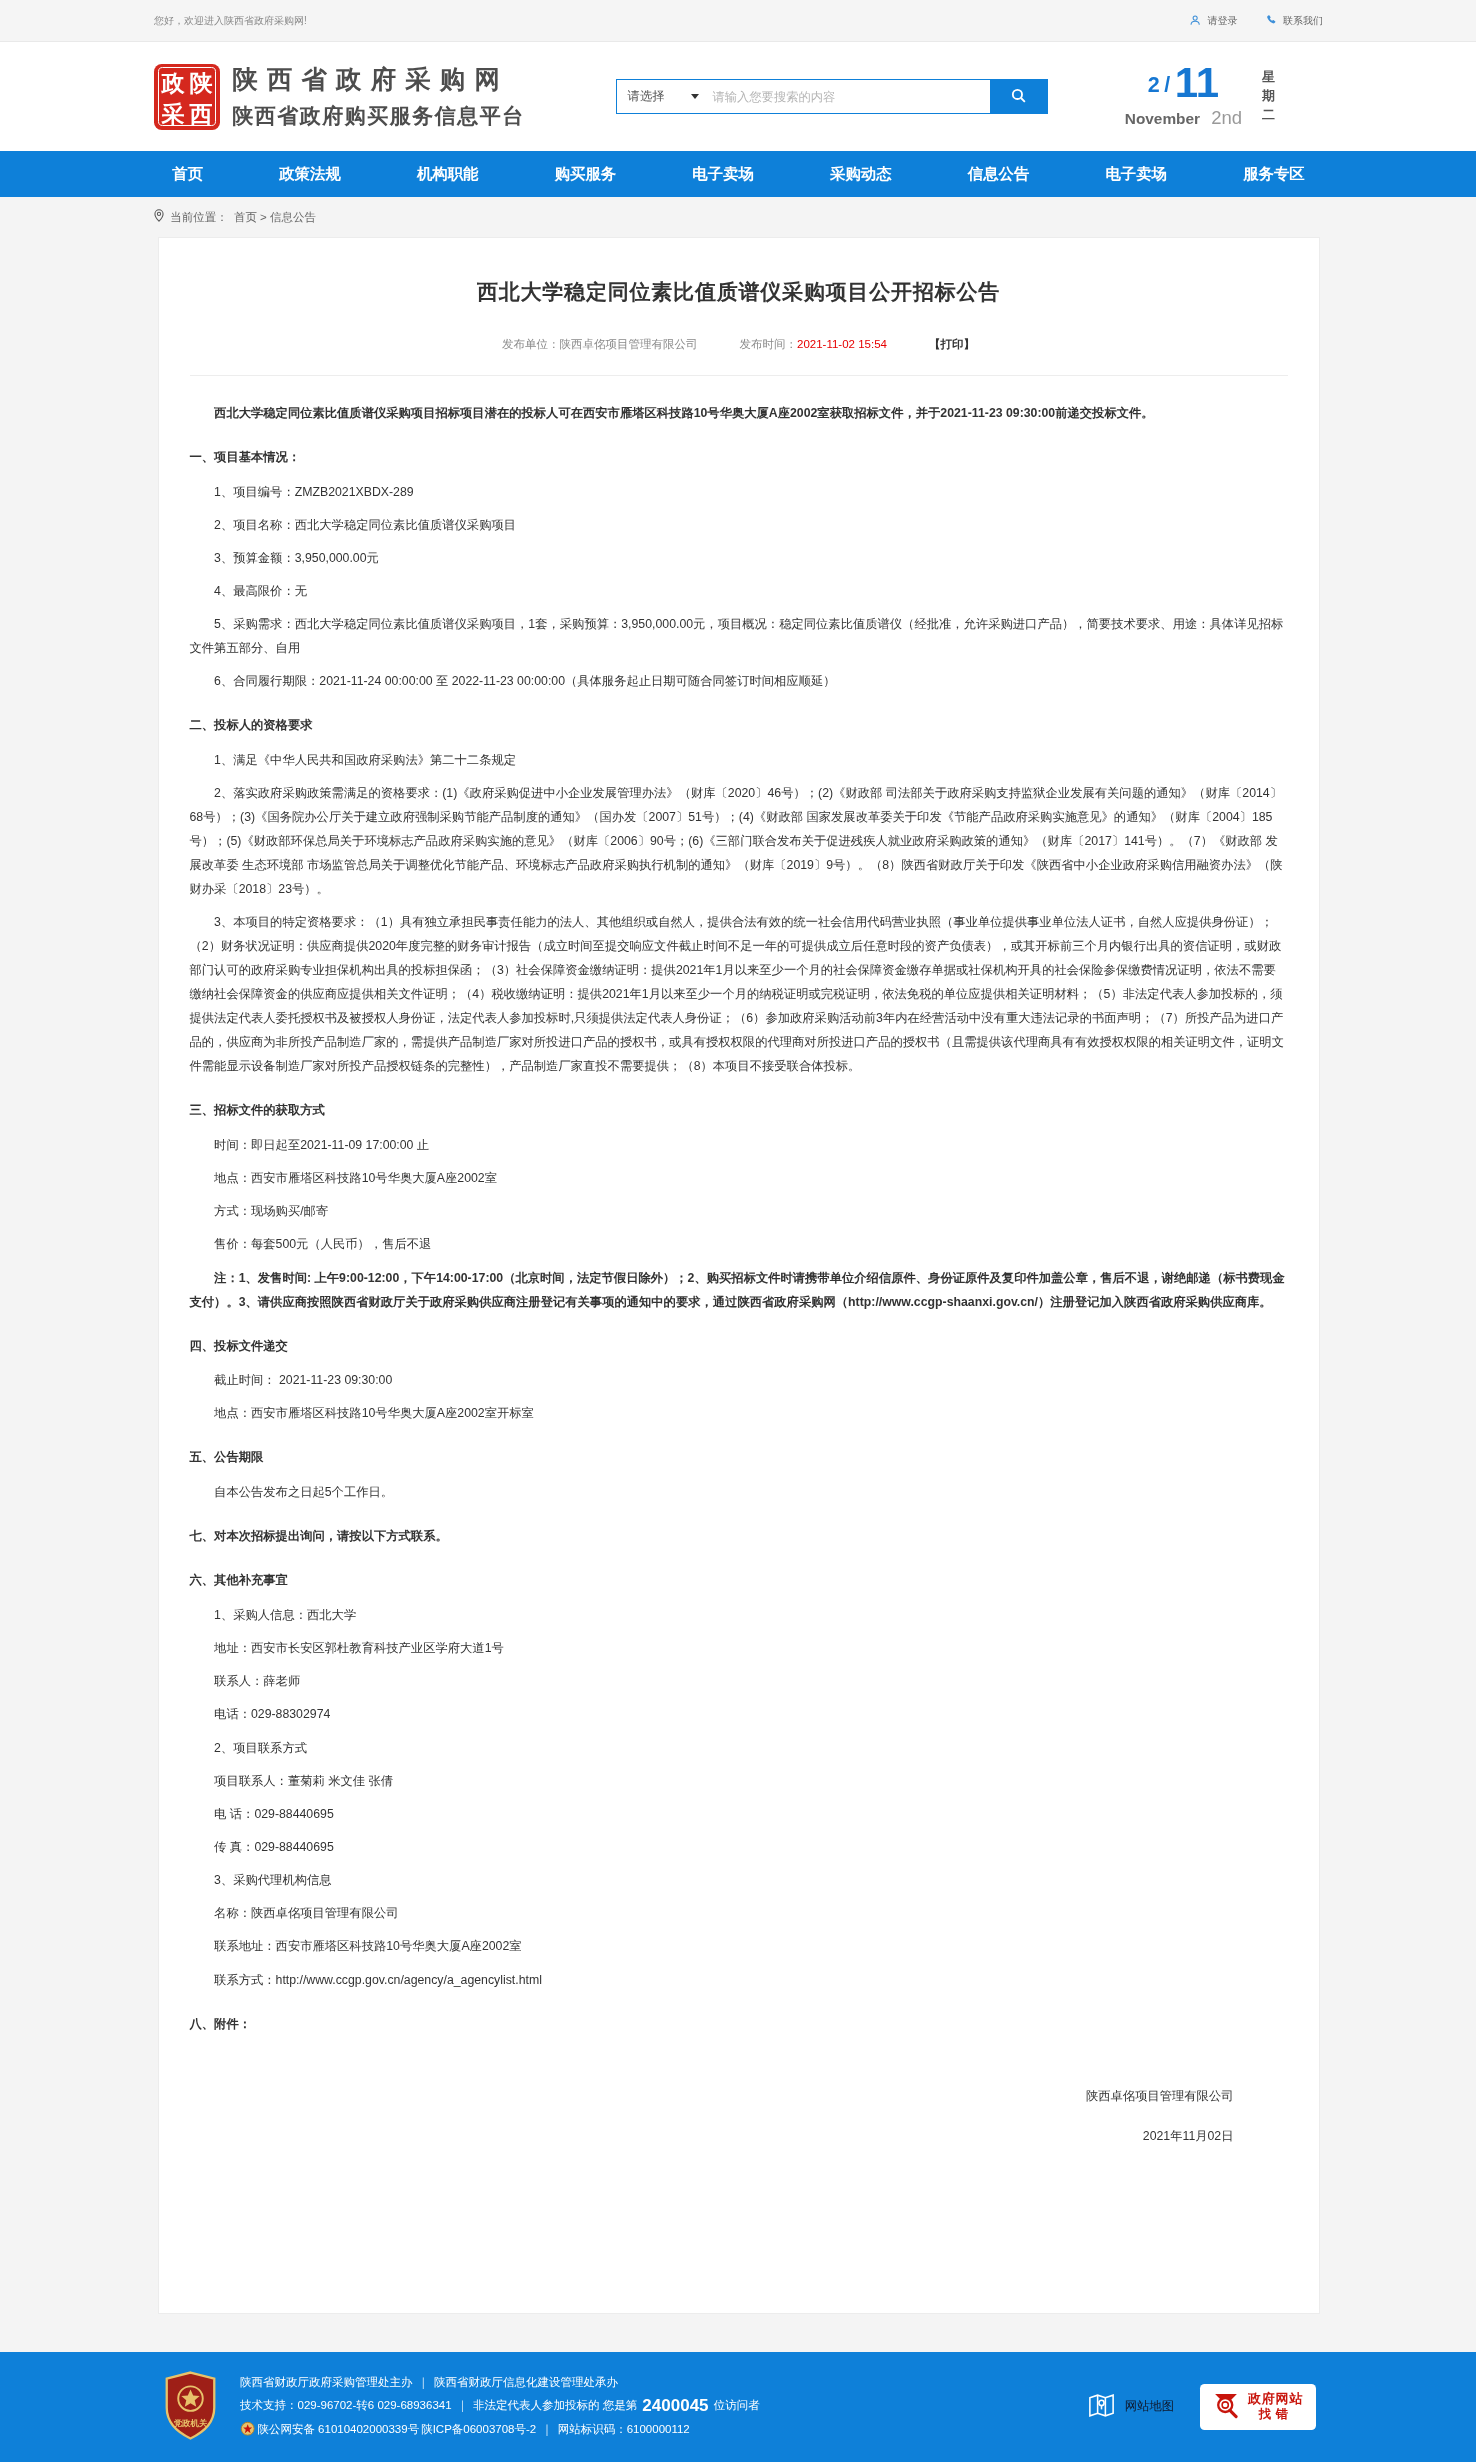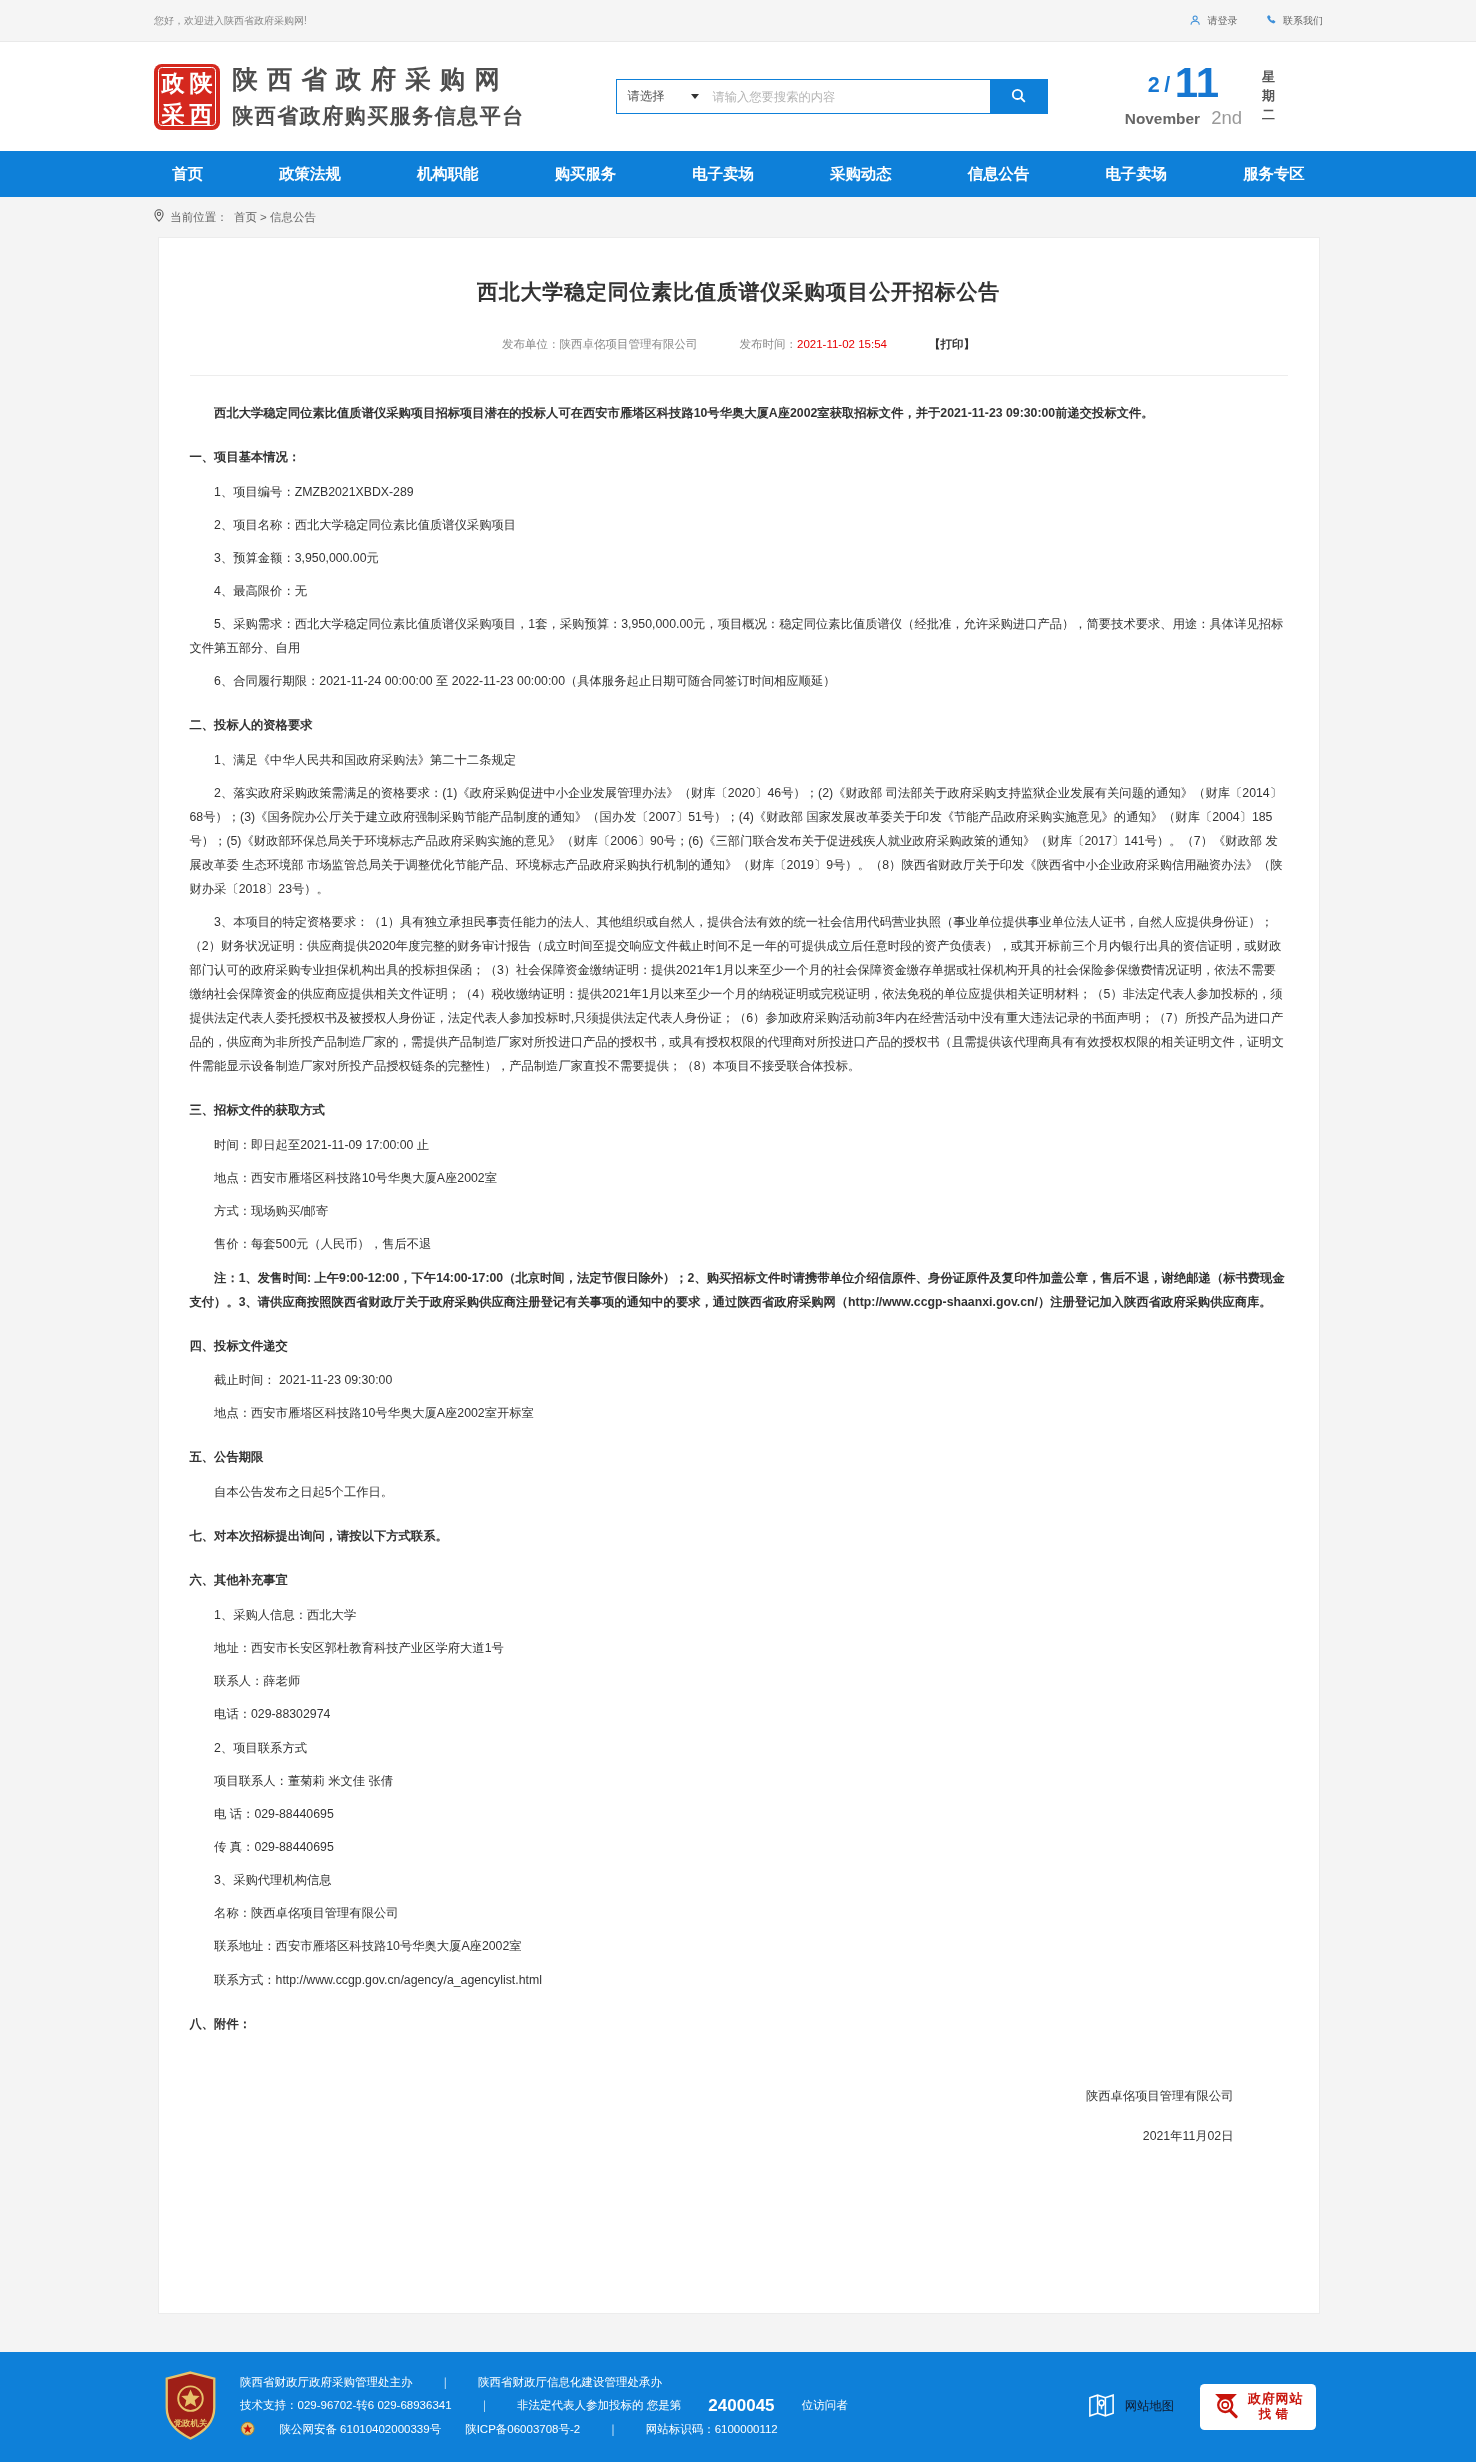--- a/index.html
+++ b/index.html
@@ -108,21 +108,21 @@
 
   .signature { text-align:right; padding-right:54px; font-size:12.3px; color:#333; }
   .signature-company { margin-top:51px; }
   .signature-date { margin-top:23px; }
 
   
   .footer { position:absolute; left:0; bottom:0; width:100%; height:110px; background:#0e80d9; }
   .footer .container { height:100%; display:flex; align-items:center; padding:0 23px; width:1200px; }
   .footer-badge { flex:none; }
   .footer-text { margin-left:21.5px; color:#fff; font-size:11.5px; }
-  .footer-row { display:flex; align-items:center; gap:24px; margin:5.4px 0; white-space:nowrap; }
+  .footer-row { display:flex; align-items:center; gap:2px; margin:5.4px 0; white-space:nowrap; }
   .footer-sep { opacity:.9; padding:0 3.1px; }
   .visitor-count { font-size:17px; font-weight:bold; padding:0 3.1px; }
   .footer-right { margin-left:auto; display:flex; align-items:center; gap:26px; }
   .sitemap { display:flex; align-items:center; gap:7.7px; color:#0f172a; font-size:12.3px; cursor:pointer; }
   .findbox {
     background:#fff; border-radius:4.6px; padding:7px 12.3px; display:flex; align-items:center; gap:7.7px; cursor:pointer;
   }
   .findbox-texts { display:flex; flex-direction:column; line-height:1.25; }
   .findbox-line1 { color:#c8150c; font-size:13px; font-weight:bold; letter-spacing:0.8px; }
   .findbox-line2 { color:#c8150c; font-size:12.3px; font-weight:bold; letter-spacing:4.6px; margin-left:10.8px; }

